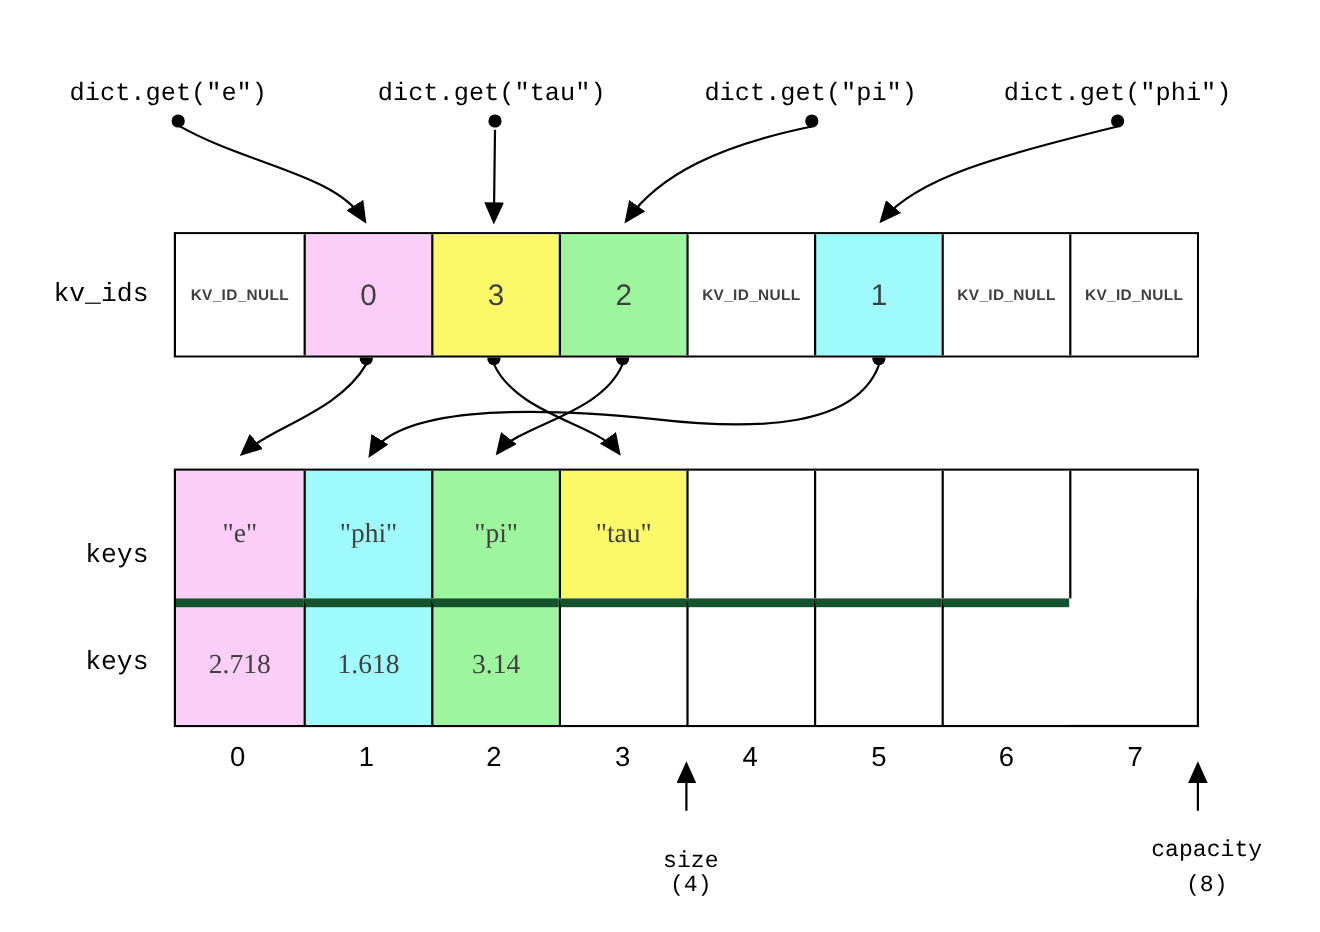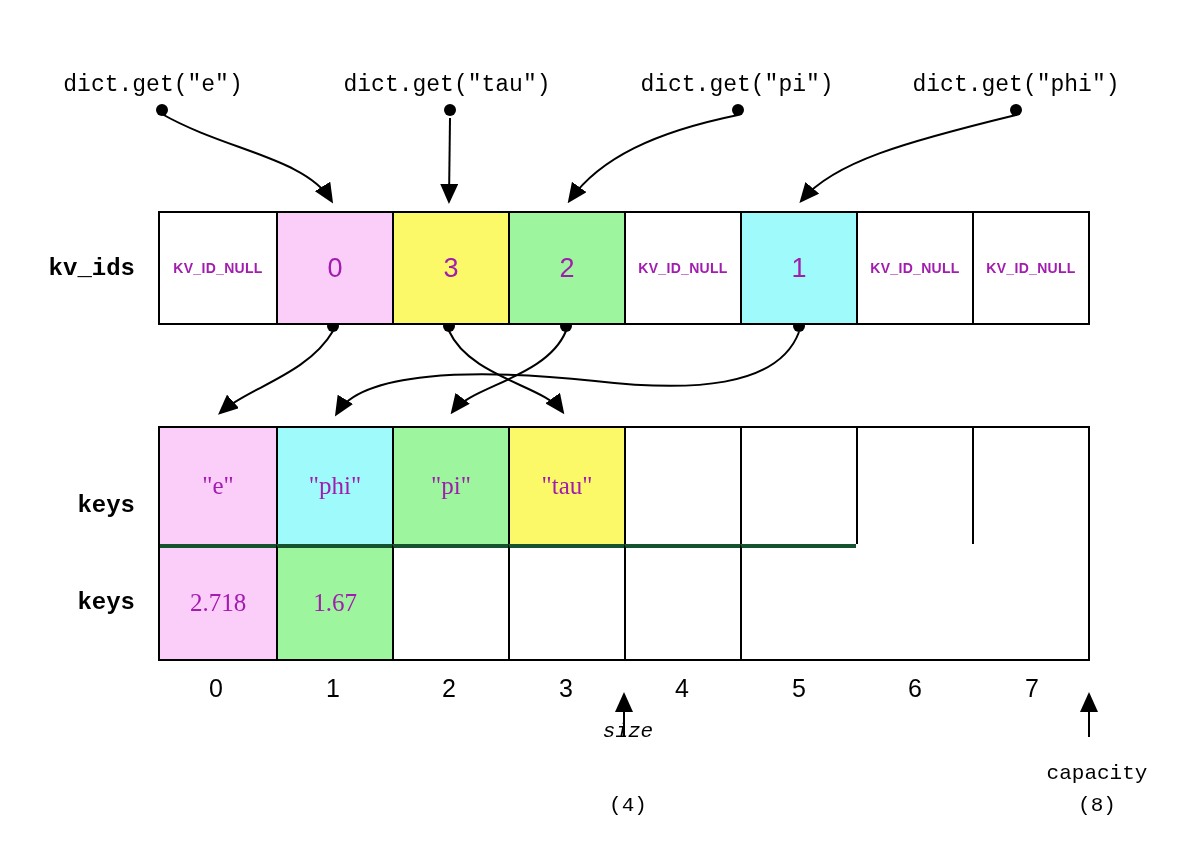--- a/index.html
+++ b/index.html
@@ -13,55 +13,55 @@
     position:absolute; top:72px; transform:translateX(-50%);
     font-family:"Liberation Mono", monospace; font-size:23px; color:#000; white-space:nowrap;
   }
   .call-e   { left:153px; }
   .call-tau { left:447px; }
   .call-pi  { left:737px; }
   .call-phi { left:1016px; }
 
   .row-label {
     position:absolute; width:110px; text-align:right;
-    font-family:"Liberation Mono", monospace; font-weight:bold; font-size:24px; color:#000;
+    font-family:"Liberation Mono", monospace; font-weight:normal; font-size:24px; color:#000;
   }
   .label-kvids { left:25px; top:255px; }
   .label-keys  { left:25px; top:492px; }
   .label-vals  { left:25px; top:589px; }
 
   .row-grid {
     position:absolute; box-sizing:border-box; border:2px solid #000; background:#fff;
     display:grid;
   }
   .kvids-grid { left:158px; top:211px; width:932px; height:114px; grid-template-columns:repeat(8,1fr); }
   .kv-grid    { left:158px; top:426px; width:932px; height:235px; grid-template-columns:repeat(8,1fr); grid-template-rows:1fr 1fr; }
 
   .cell {
     box-sizing:border-box; display:flex; align-items:center; justify-content:center;
-    overflow:hidden; color:#a21caf;
+    overflow:hidden; color:#404040;
   }
   .kvids-grid .cell + .cell { border-left:2px solid #000; }
   .kv-grid .cell { border-left:2px solid #000; }
   .kv-grid .cell:nth-child(8n+1) { border-left:none; }
-  .kv-grid .cell:nth-child(n+9) { border-top:4px solid #14532d;text-align:right; }
+  .kv-grid .cell:nth-child(n+9) { border-top:8px solid #14532d;text-align:right; }
 
   .null-cell { font-family:"Liberation Sans", sans-serif; font-weight:bold; font-size:14px; letter-spacing:0.3px; }
   .num-cell  { font-family:"Liberation Sans", sans-serif; font-size:27px; }
   .key-cell, .val-cell { font-family:"Liberation Serif", serif; font-size:25px; }
 
   .index-label {
     position:absolute; top:674px; transform:translateX(-50%);
     font-family:"Liberation Sans", sans-serif; font-size:25px; color:#000;
   }
   .marker-label {
     position:absolute; transform:translateX(-50%);
     font-family:"Liberation Mono", monospace; font-size:21px; color:#000; white-space:nowrap;
   }
-  .size-word { left:628px; top:720px;font-style:italic; }
+  .size-word { left:628px; top:772px; }
   .size-val  { left:628px; top:794px; }
   .cap-word  { left:1097px; top:762px; }
   .cap-val   { left:1097px; top:794px; }
 </style>
 </head>
 <body>
 
 <div class="canvas">
 
   <div class="call-label call-e">dict.get("e")</div>
@@ -118,21 +118,22 @@
   <div class="row-grid kv-grid">
     <div class="cell key-cell" style="background-color: rgb(251, 205, 249);">"e"</div>
     <div class="cell key-cell" style="background-color: rgb(159, 251, 251);">"phi"</div>
     <div class="cell key-cell" style="background-color: rgb(157, 245, 157);">"pi"</div>
     <div class="cell key-cell" style="background-color: rgb(251, 249, 104);">"tau"</div>
     <div class="cell key-cell" style="background-color: rgb(255, 255, 255);"></div>
     <div class="cell key-cell" style="background-color: rgb(255, 255, 255);"></div>
     <div class="cell key-cell" style="background-color: rgb(255, 255, 255);"></div>
     <div class="cell key-cell" style="background-color: rgb(255, 255, 255);"></div>
     <div class="cell val-cell" style="background-color: rgb(251, 205, 249);">2.718</div>
-    <div class="cell val-cell" style="background-color: rgb(157, 245, 157);">1.67</div>
+    <div class="cell val-cell" style="background-color: rgb(159, 251, 251);">1.618</div>
+    <div class="cell val-cell" style="background-color: rgb(157, 245, 157);">3.14</div>
     <div class="cell val-cell" style="background-color: rgb(255, 255, 255);"></div>
     <div class="cell val-cell" style="background-color: rgb(255, 255, 255);"></div>
     <div class="cell val-cell" style="background-color: rgb(255, 255, 255);"></div>
     <div class="cell val-cell" style="background-color: rgb(255, 255, 255);"></div>
   </div>
 
   <div class="index-label" style="left:216px;">0</div>
   <div class="index-label" style="left:333px;">1</div>
   <div class="index-label" style="left:449px;">2</div>
   <div class="index-label" style="left:566px;">3</div>

